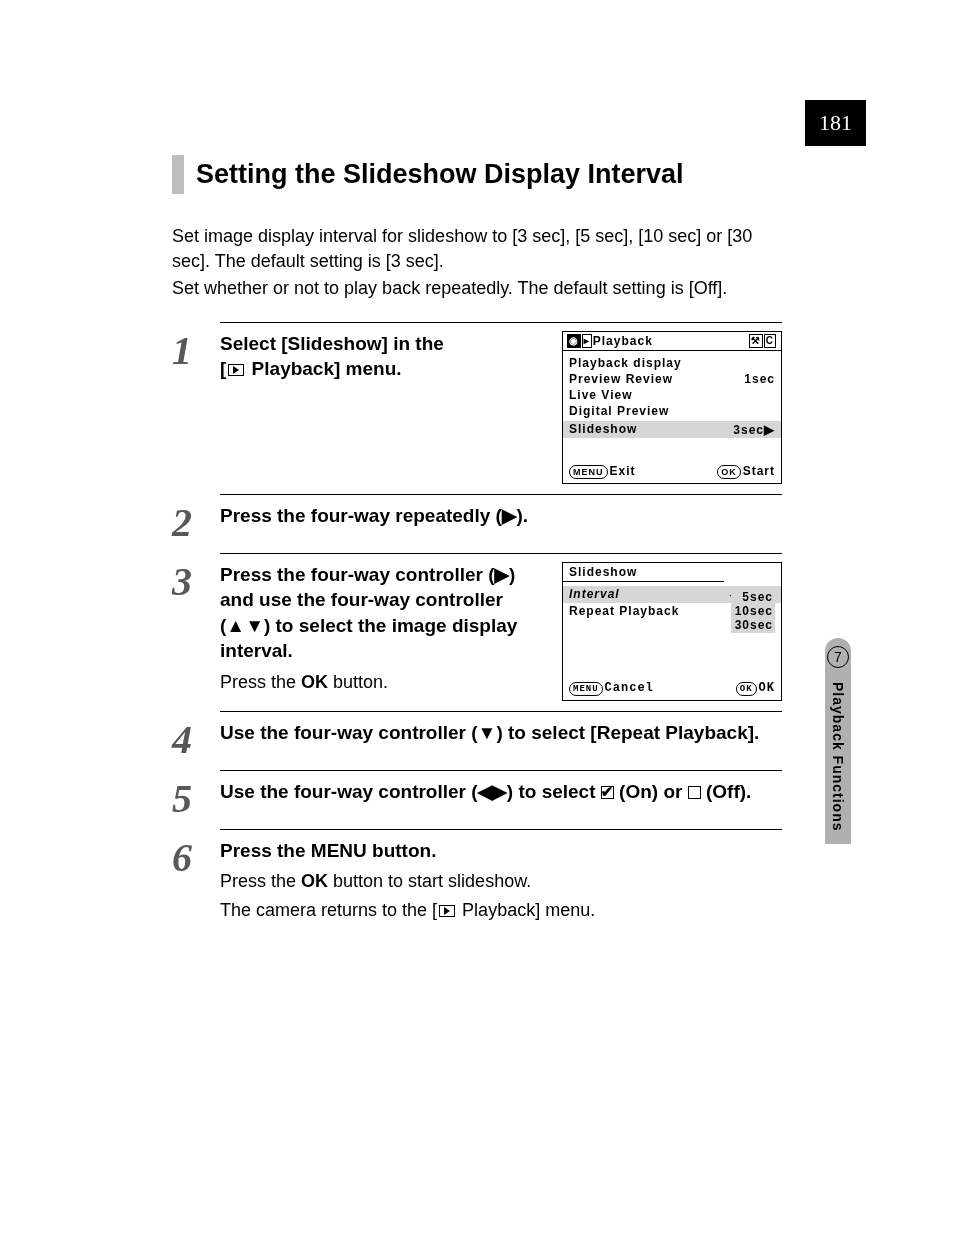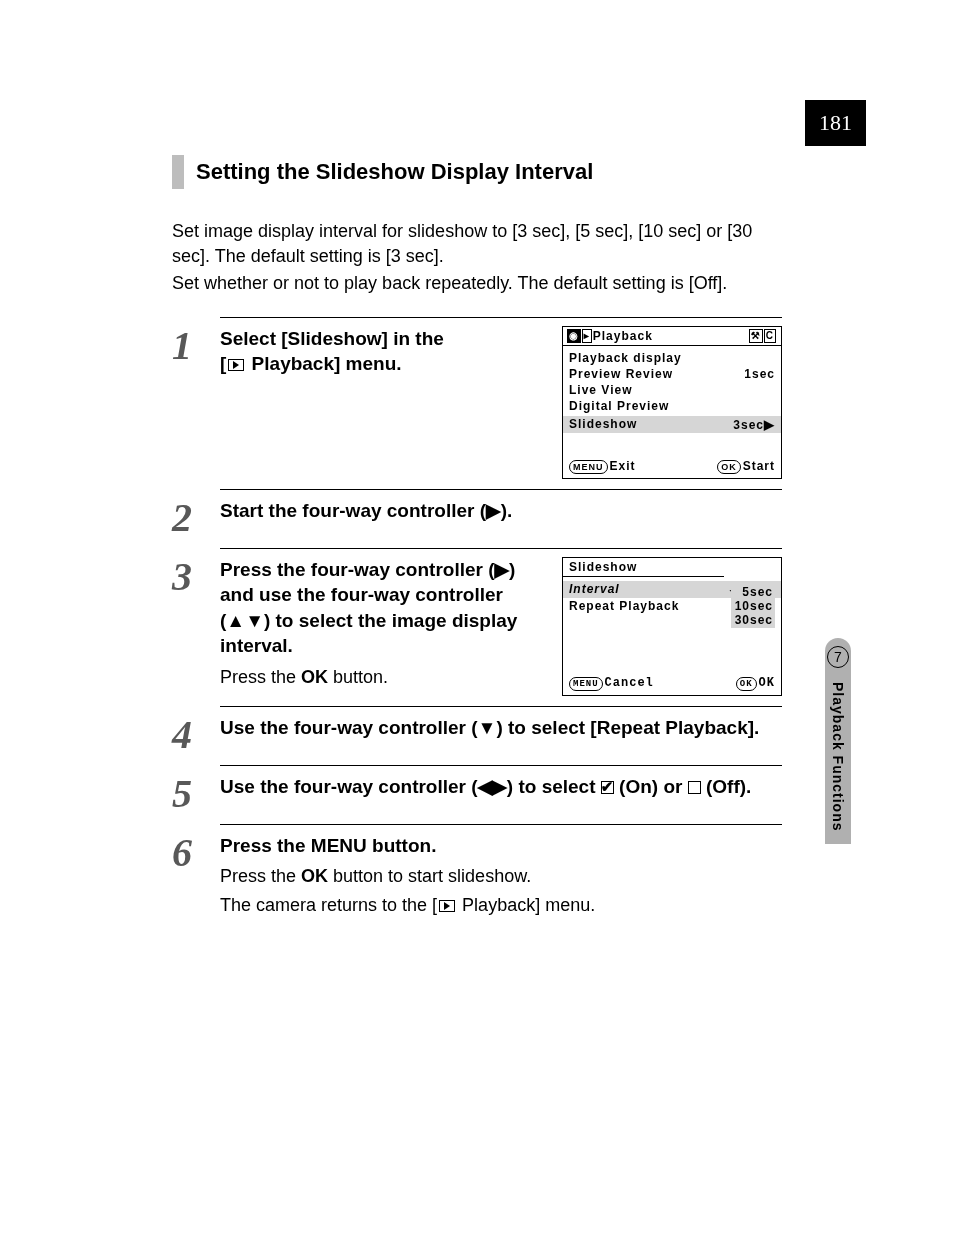--- a/index.html
+++ b/index.html
@@ -40,21 +40,21 @@
   .content {
     position: absolute; left: 172px; top: 155px; width: 610px;
   }
   .title-block {
     display: flex; align-items: stretch; margin-bottom: 30px;
   }
   .title-rule {
     width: 12px; background: #bdbdbd; margin-right: 12px;
   }
   .title {
-    font-weight: bold; font-size: 22px; padding: 4px 0;
+    font-weight: bold; font-size: 27px; padding: 4px 0;
   }
   .intro p { margin: 0 0 2px; line-height: 1.4; }
   .steps { margin-top: 20px; }
   .step { margin-top: 10px; }
   .step-rule { border-top: 1px solid #000; height: 1px; margin: 8px 0 8px 48px; }
   .step-row { display: flex; }
   .step-num {
     font-family: "Times New Roman", serif;
     font-style: italic; font-weight: bold;
     font-size: 40px; line-height: 1; width: 48px;
@@ -195,21 +195,21 @@
           </div>
         </div>
       </div>
     </div>
 
     <div class="step">
       <div class="step-rule"></div>
       <div class="step-row">
         <div class="step-num">2</div>
         <div class="step-body">
-          <div class="step-text">Start the four-way controller (▶).</div>
+          <div class="step-text">Press the four-way repeatedly (▶).</div>
         </div>
       </div>
     </div>
 
     <div class="step">
       <div class="step-rule"></div>
       <div class="step-row">
         <div class="step-num">3</div>
         <div class="step-body step-two-col">
           <div class="step-text-col">

